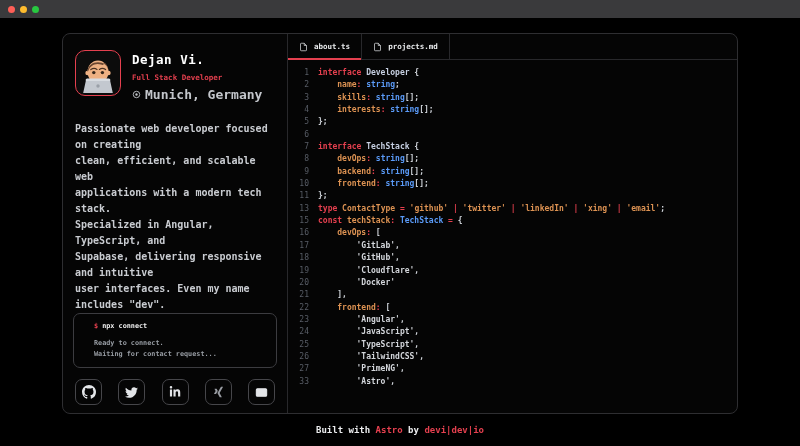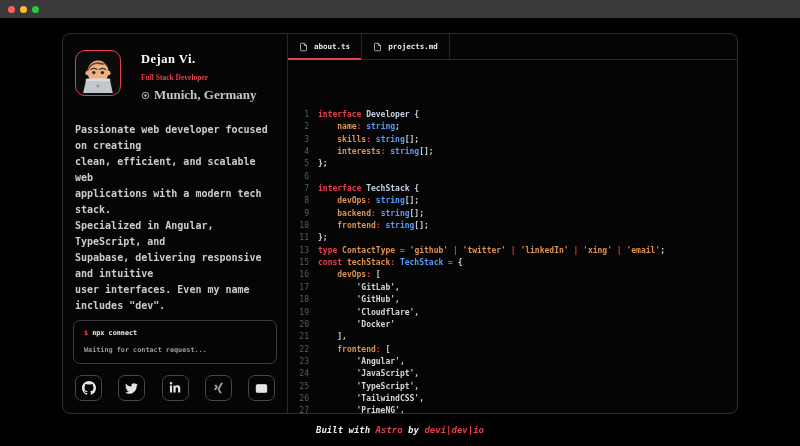--- a/index.html
+++ b/index.html
@@ -12,48 +12,48 @@
   .dot { width:7px; height:7px; border-radius:50%; cursor:pointer; }
 
   
   .main { height:396px; padding-top:15px; display:flex; justify-content:center; }
   .card { width:676px; height:381px; background:#050505; border:1px solid #2e2e31;
     border-radius:8px; display:flex; overflow:hidden; }
 
   
   .left { width:225px; flex:none; border-right:1px solid #28282b;
     display:flex; flex-direction:column; padding:16px 10px 12px; }
-  .profile-header { display:flex; gap:20px; padding-left:2px;font-family:Liberation Serif, serif; }
+  .profile-header { display:flex; gap:11px; padding-left:2px; }
   .avatar { width:46px; height:46px; flex:none; border:1.5px solid #e5404f;
     border-radius:10px; overflow:hidden; background:#0c0c0c; }
   .avatar svg { display:block; width:100%; height:100%; }
   .name { font-size:12.5px; font-weight:bold; color:#ffffff; margin-top:2px; letter-spacing:.5px;}
   .role { font-size:7.5px; font-weight:bold; color:#e5404f; margin-top:6px; }
   .location { font-size:13px; font-weight:bold; color:#c3c6cb; margin-top:5px;
     display:flex; align-items:center; gap:4px; }
 
   .bio { margin-top:19px; padding-left:2px; font-size:10px; font-weight:bold;
     line-height:16px; color:#c9ccd1; white-space:pre-line; }
 
   .spacer { flex:1; }
 
-  .terminal { border:1px solid #3c3c40; border-radius:7px; padding:8px 10px 7px;
+  .terminal { border:1px solid #3c3c40; border-radius:7px; padding:8px 20px 7px;
     margin-bottom:11px; }
   .term-cmd { font-size:6.8px; font-weight:bold; color:#f2f2f2; margin-bottom:8px; white-space:pre;}
   .term-cmd .prompt { color:#e5404f; }
   .term-line { font-size:6.8px; font-weight:bold; color:#989da4; line-height:11px; }
 
   .social { display:flex; justify-content:space-between; padding:0 2px; }
   .social-btn { width:27px; height:26px; background:transparent; border:1px solid #46464a;
     border-radius:7px; display:flex; align-items:center; justify-content:center; cursor:pointer; }
   .social-btn svg { fill:#e3e5e8; }
   .social-btn.dim svg { fill:#9a9da3; }
 
   
-  .right { flex:1; display:flex; flex-direction:column; min-width:0;gap:42px; }
+  .right { flex:1; display:flex; flex-direction:column; min-width:0; }
   .tabbar { height:26px; flex:none; border-bottom:1px solid #28282b; display:flex; }
   .tab { padding:0 11px; display:flex; align-items:center; gap:6px;
     font-size:7.5px; font-weight:bold; color:#e8eaec; border-right:1px solid #28282b;
     position:relative; cursor:pointer; background:transparent; }
   .tab .ficon { stroke:#d6d8db; fill:none; stroke-width:2; }
   .tab.active::after { content:""; position:absolute; left:0; right:0; bottom:-1px;
     height:2px; background:#e5404f; }
 
   .code { padding:7px 0 0 8px; overflow:hidden; font-weight:bold; }
   .code-line { display:flex; white-space:pre; font-size:8px; height:12.35px;
@@ -64,21 +64,21 @@
   .tk-n { color:#c7d0e2; }   
   .tk-y { color:#5b9bf8; }   
   .tk-p { color:#de9353; }   
   .tk-o { color:#e5404f; }   
   .tk-w { color:#de9353; }   
   .tk-s { color:#d3d6db; }   
   .tk-u { color:#ced2d8; }   
 
   
   .footer { height:32px; display:flex; align-items:center; justify-content:center;
-    font-size:9px; font-weight:bold; color:#ecedef;font-style:italic; }
+    font-size:9px; font-weight:bold; color:#ecedef; }
   .footer span { white-space:pre; }
   .footer .red { color:#e5404f; cursor:pointer; }
 </style>
 </head>
 <body>
 
 <div class="titlebar">
   <span class="dot" style="background: rgb(255, 95, 87);"></span>
   <span class="dot" style="background: rgb(254, 188, 46);"></span>
   <span class="dot" style="background: rgb(40, 200, 64);"></span>
@@ -121,20 +121,21 @@
 clean, efficient, and scalable web
 applications with a modern tech stack.
 Specialized in Angular, TypeScript, and
 Supabase, delivering responsive and intuitive
 user interfaces. Even my name includes "dev".</div>
 
       <div class="spacer"></div>
 
       <div class="terminal">
         <div class="term-cmd"><span class="prompt">$</span><span> npx connect</span></div>
+        <div class="term-line">Ready to connect.</div>
         <div class="term-line">Waiting for contact request...</div>
       </div>
 
       <div class="social">
         <button class="social-btn">
           <svg width="14" height="14" viewBox="0 0 16 16">
             <path d="M8 0C3.58 0 0 3.58 0 8c0 3.54 2.29 6.53 5.47 7.59.4.07.55-.17.55-.38 0-.19-.01-.82-.01-1.49-2.01.37-2.53-.49-2.69-.94-.09-.23-.48-.94-.82-1.13-.28-.15-.68-.52-.01-.53.63-.01 1.08.58 1.23.82.72 1.21 1.87.87 2.33.66.07-.52.28-.87.51-1.07-1.78-.2-3.64-.89-3.64-3.95 0-.87.31-1.59.82-2.15-.08-.2-.36-1.02.08-2.12 0 0 .67-.21 2.2.82.64-.18 1.32-.27 2-.27s1.36.09 2 .27c1.53-1.04 2.2-.82 2.2-.82.44 1.1.16 1.92.08 2.12.51.56.82 1.27.82 2.15 0 3.07-1.87 3.75-3.65 3.95.29.25.54.73.54 1.48 0 1.07-.01 1.93-.01 2.2 0 .21.15.46.55.38A8.01 8.01 0 0 0 16 8c0-4.42-3.58-8-8-8z"></path>
           </svg>
         </button>
         <button class="social-btn">

